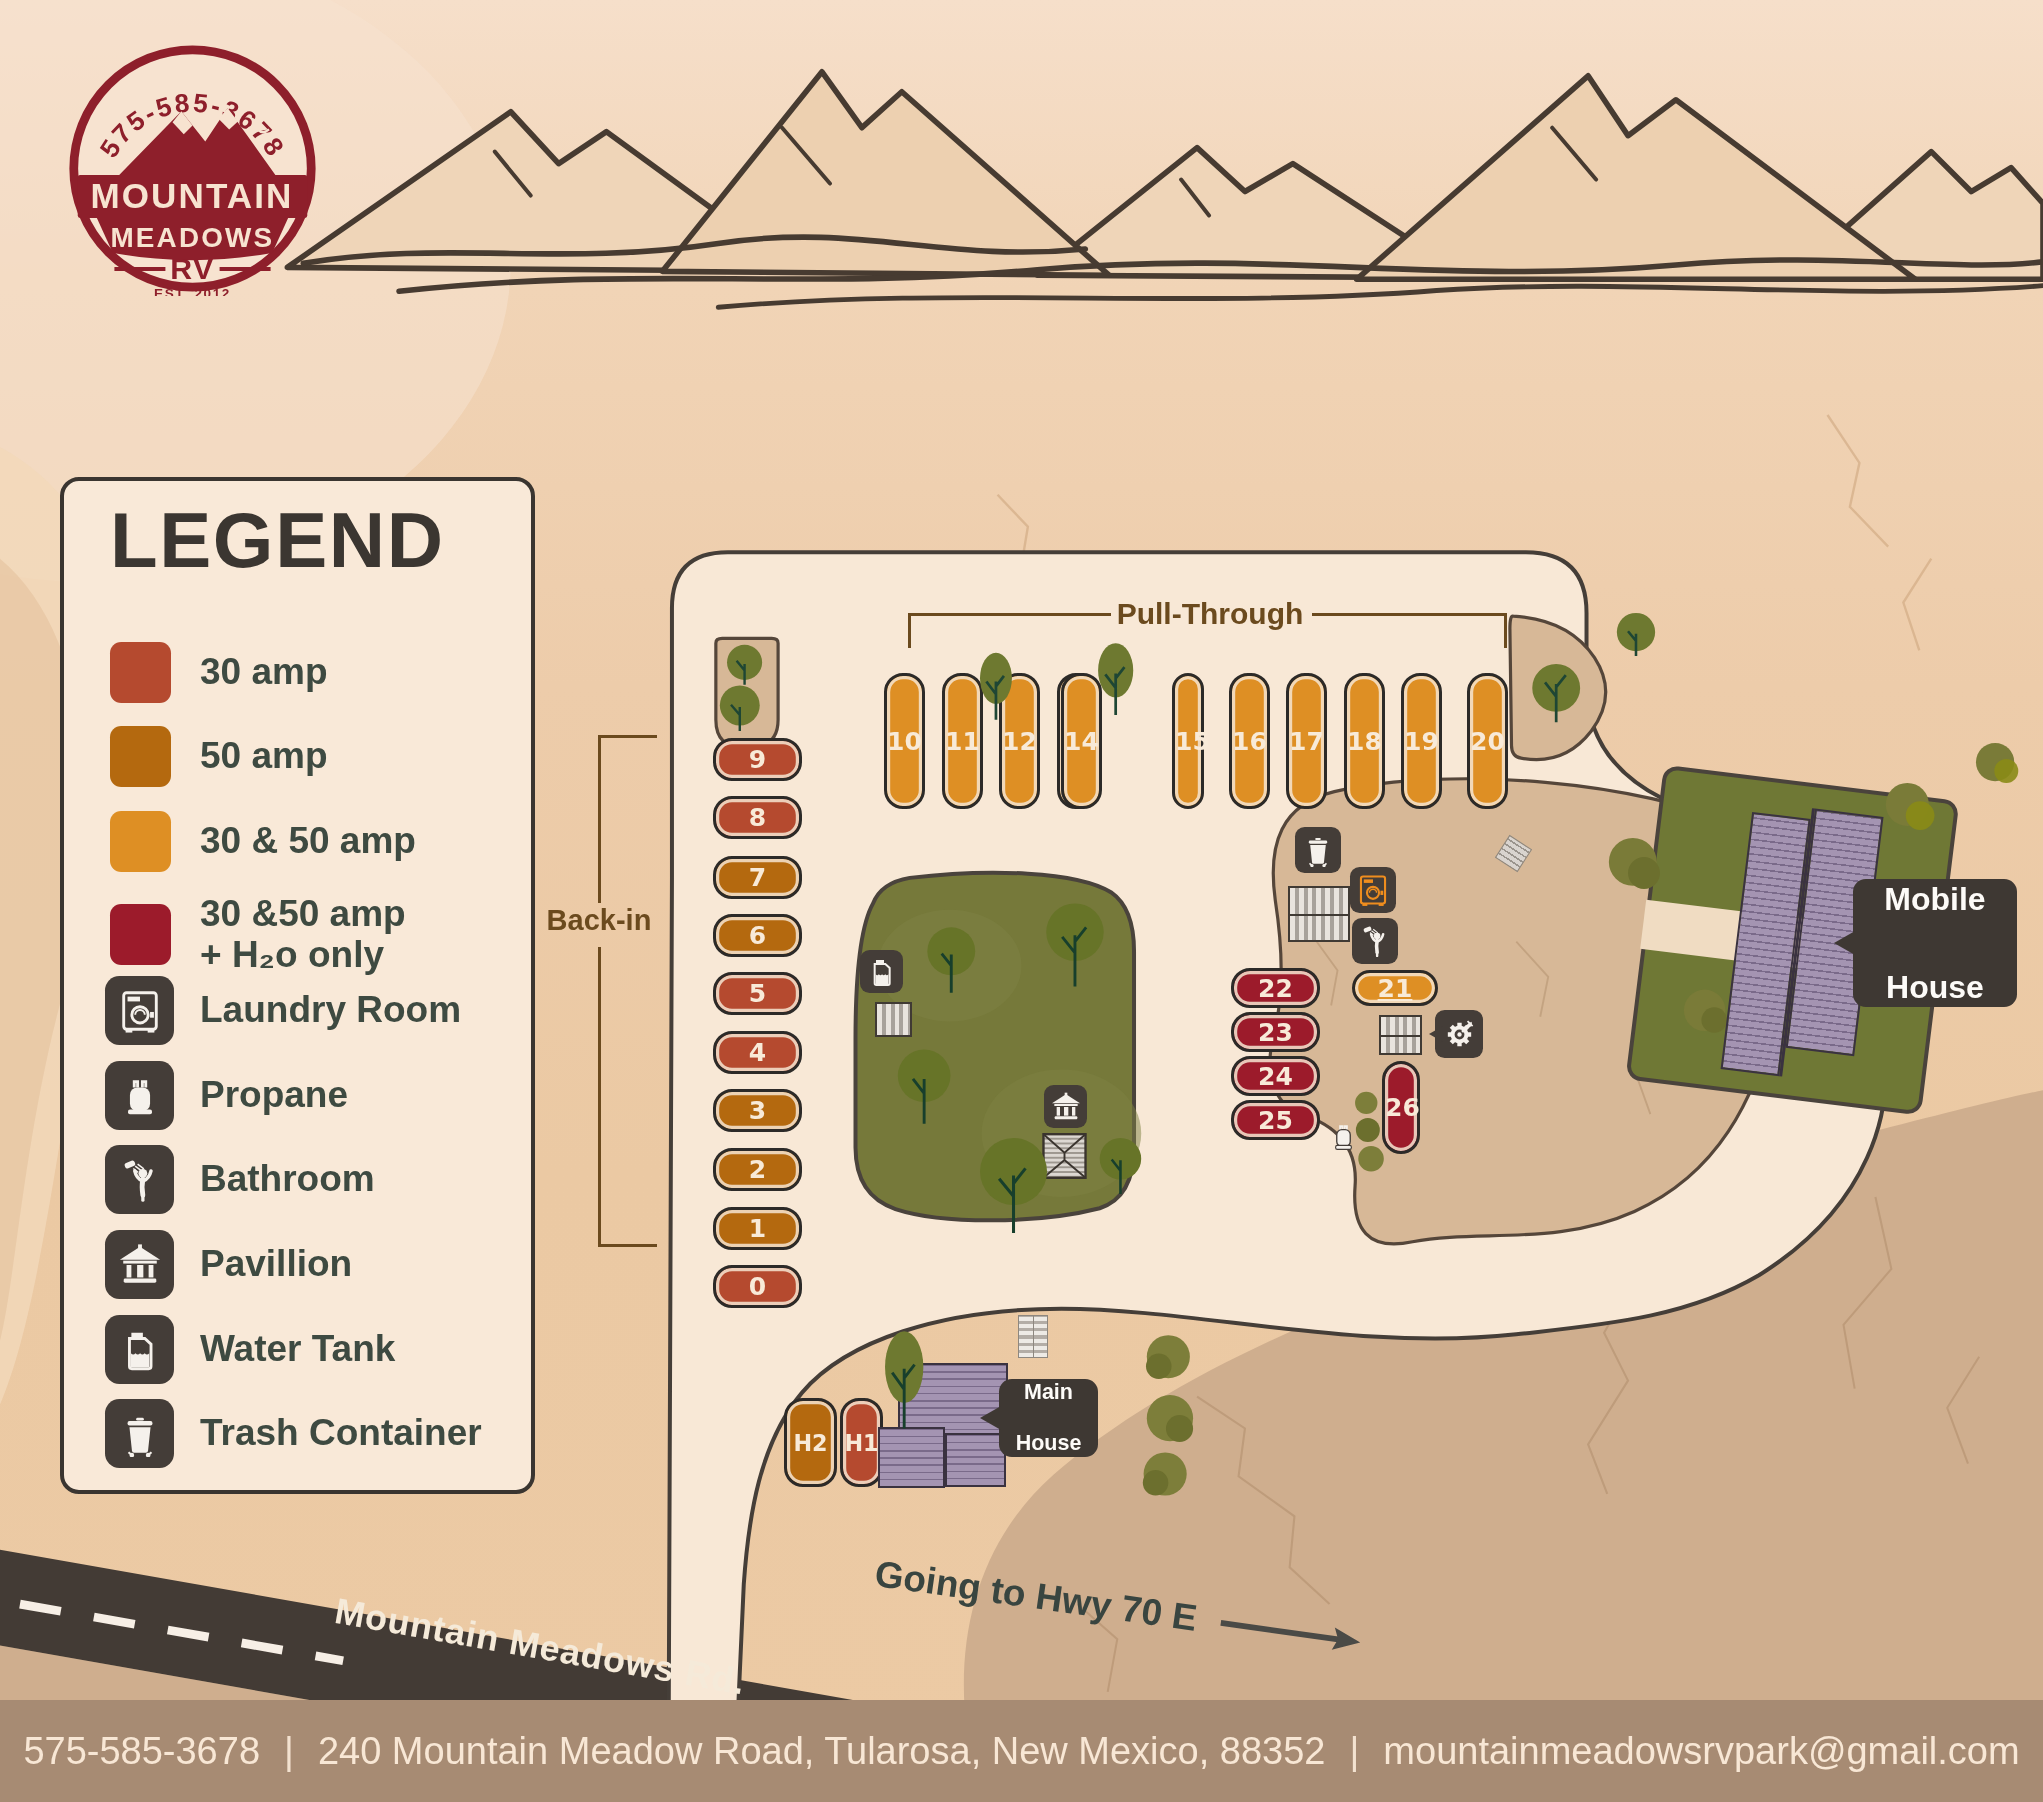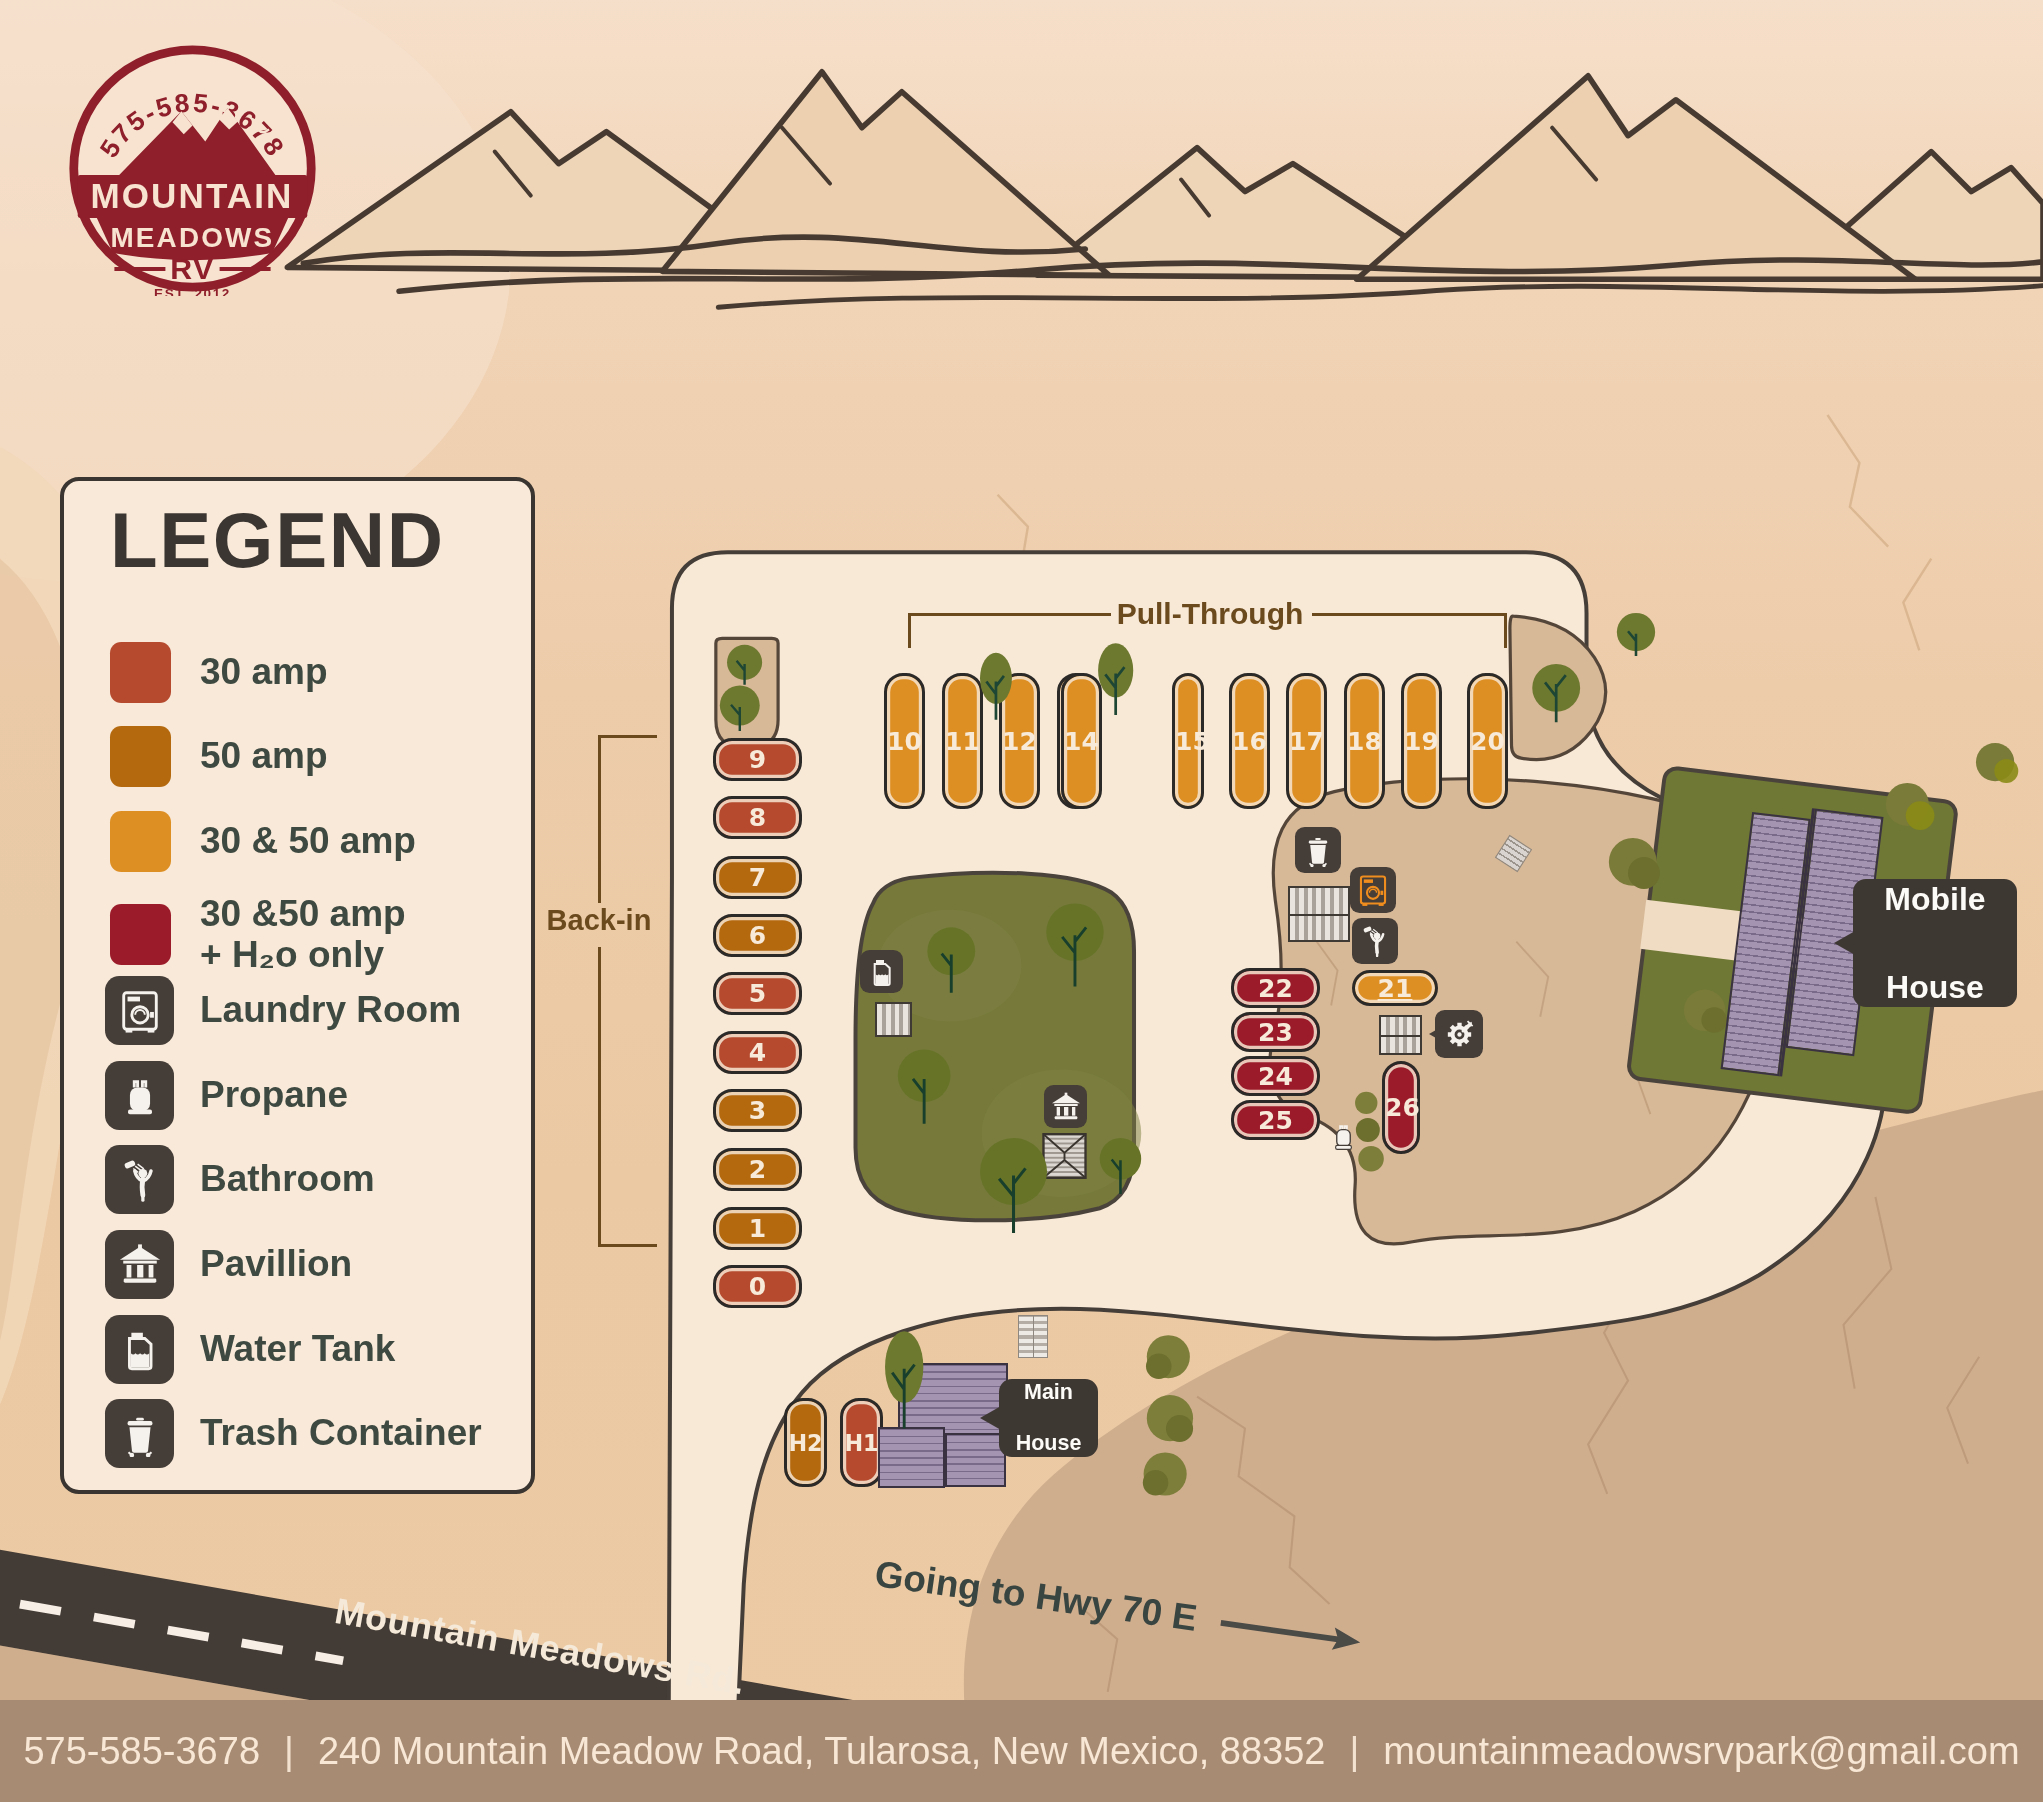--- a/index.html
+++ b/index.html
@@ -310,21 +310,21 @@
   <div class="pill" style="left: 713px; top: 1207px; width: 89px; height: 43px; background: rgb(180, 105, 15);">1</div>
   <div class="pill" style="left: 713px; top: 1265px; width: 89px; height: 43px; background: rgb(181, 74, 47);">0</div>
 
   <div class="pill" style="left: 1231px; top: 968px; width: 89px; height: 40px; background: rgb(156, 27, 43);">22</div>
   <div class="pill" style="left: 1231px; top: 1012px; width: 89px; height: 40px; background: rgb(156, 27, 43);">23</div>
   <div class="pill" style="left: 1231px; top: 1056px; width: 89px; height: 40px; background: rgb(156, 27, 43);">24</div>
   <div class="pill" style="left: 1231px; top: 1100px; width: 89px; height: 40px; background: rgb(156, 27, 43);">25</div>
   <div class="pill" style="left: 1352px; top: 970px; width: 86px; height: 36px; background: rgb(222, 143, 36); text-decoration: underline;">21</div>
   <div class="pill" style="left: 1382px; top: 1061px; width: 38px; height: 93px; background: rgb(156, 27, 43);">26</div>
 
-  <div class="pill" style="left: 784px; top: 1398px; width: 43px; height: 89px; font-size: 22.3px; background: rgb(180, 105, 15);">H2</div>
+  <div class="pill" style="left: 784px; top: 1398px; width: 53px; height: 89px; font-size: 22.3px; background: rgb(180, 105, 15);">H2</div>
   <div class="pill" style="left: 840px; top: 1398px; width: 43px; height: 89px; font-size: 22.3px; background: rgb(181, 74, 47);">H1</div>
 
   <div class="vstripe" style="left:875px;top:1002px;width:37px;height:35px"></div>
   <div class="vstripe two" style="left:1288px;top:886px;width:62px;height:56px"></div>
   <div class="vstripe two" style="left:1379px;top:1015px;width:43px;height:40px"></div>
   <div class="grid-sm" style="left:1500px;top:840px"></div>
   <div class="hstripe" style="left:1018px;top:1315px;width:30px;height:43px"></div>
 
   <svg class="abs" style="left:1042px;top:1133px;z-index:5" width="45" height="46" viewBox="0 0 56 58">
     <defs>

